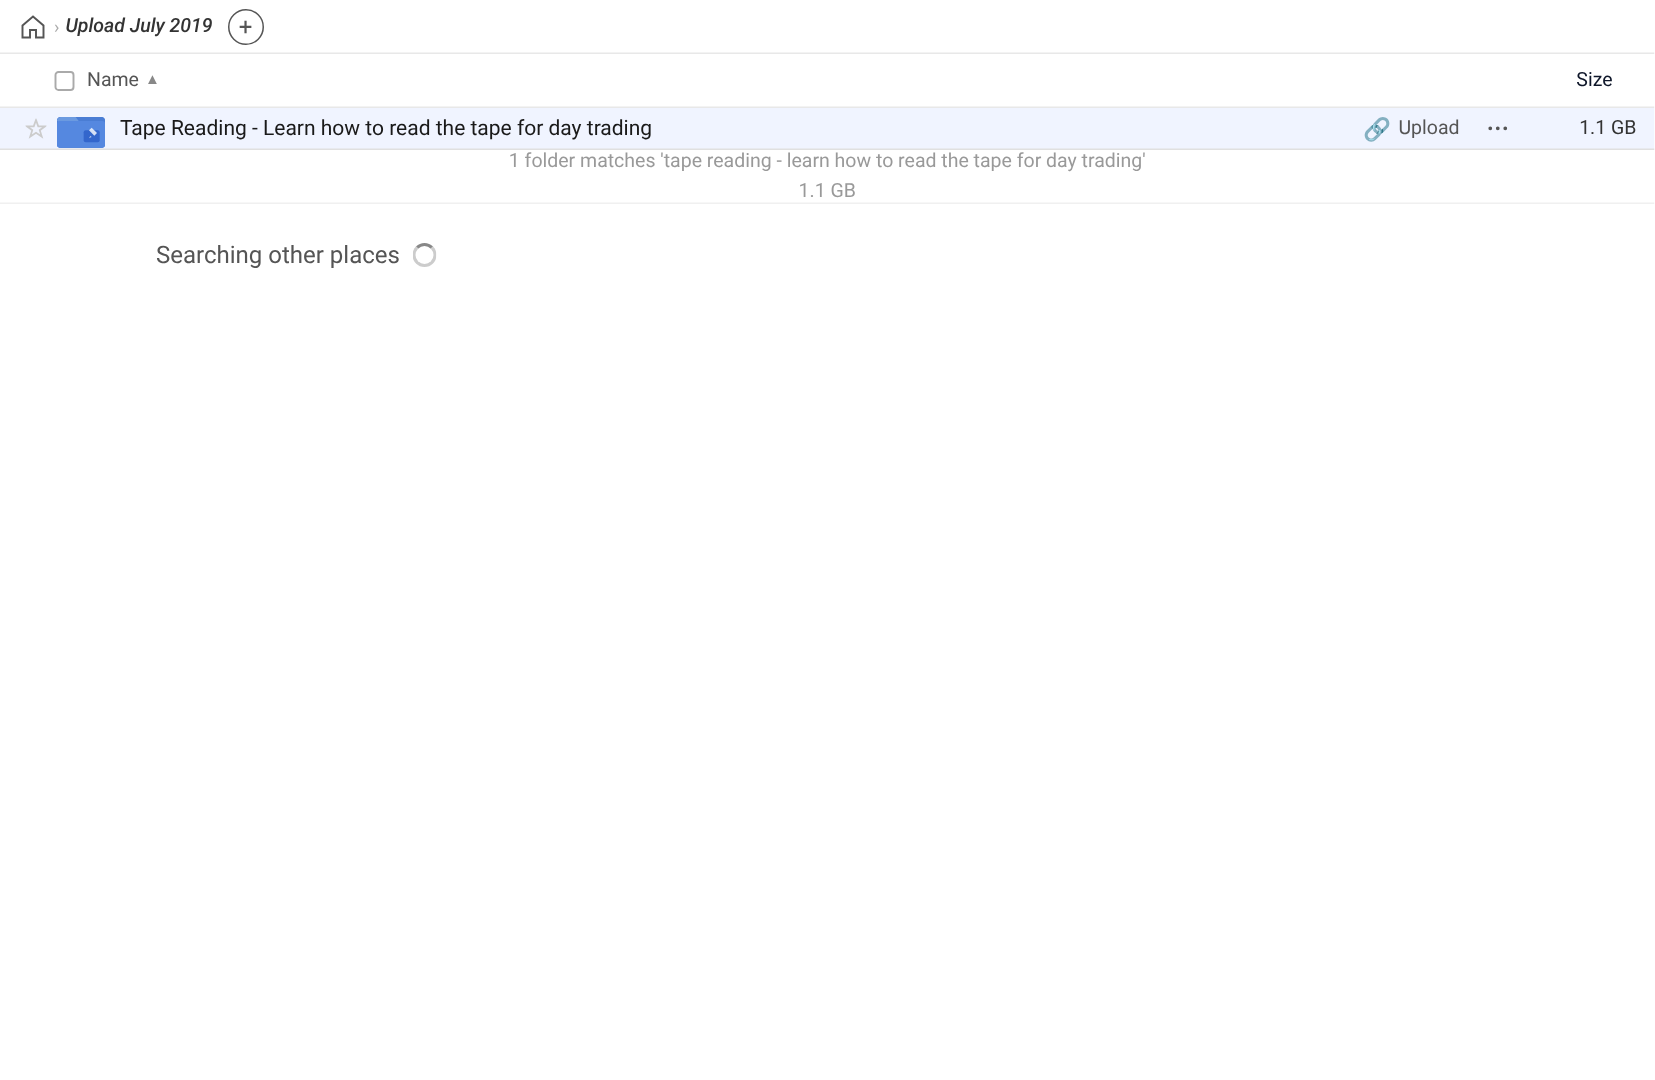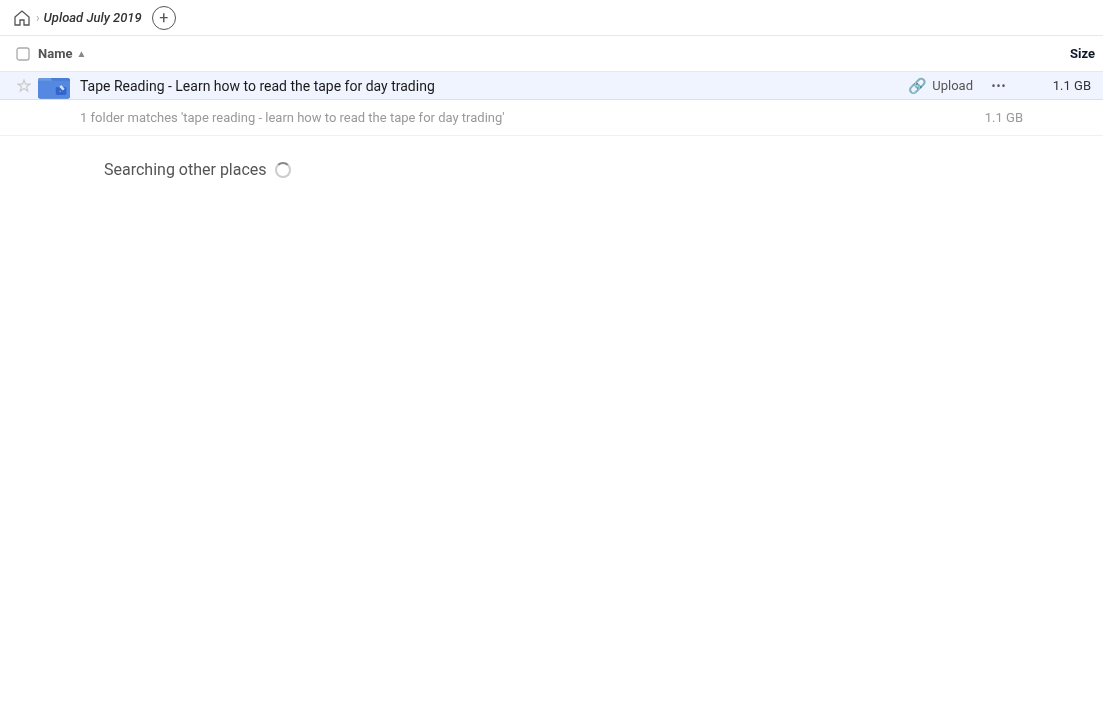--- a/index.html
+++ b/index.html
@@ -54,23 +54,22 @@
       font-size: 16px;
       line-height: 1;
       margin-left: 6px;
     }
 
     
     .column-headers {
       display: flex;
       align-items: center;
       height: 36px;
-      padding: 0 8px;
+      padding: 0 28px;
       border-bottom: 1px solid #e8e8e8;
-      font-weight: bold;
     }
     .col-checkbox {
       width: 30px;
       display: flex;
       align-items: center;
       justify-content: center;
     }
     .col-name {
       flex: 1;
       display: flex;
@@ -161,20 +160,21 @@
       color: #333;
     }
 
     
     .match-row {
       display: flex;
       align-items: center;
       height: 36px;
       padding: 0 80px;
       border-bottom: 1px solid #f0f0f0;
+      flex-direction: column;
     }
     .match-text {
       flex: 1;
       font-size: 13px;
       color: #999;
     }
     .match-size {
       font-size: 13px;
       color: #999;
     }

